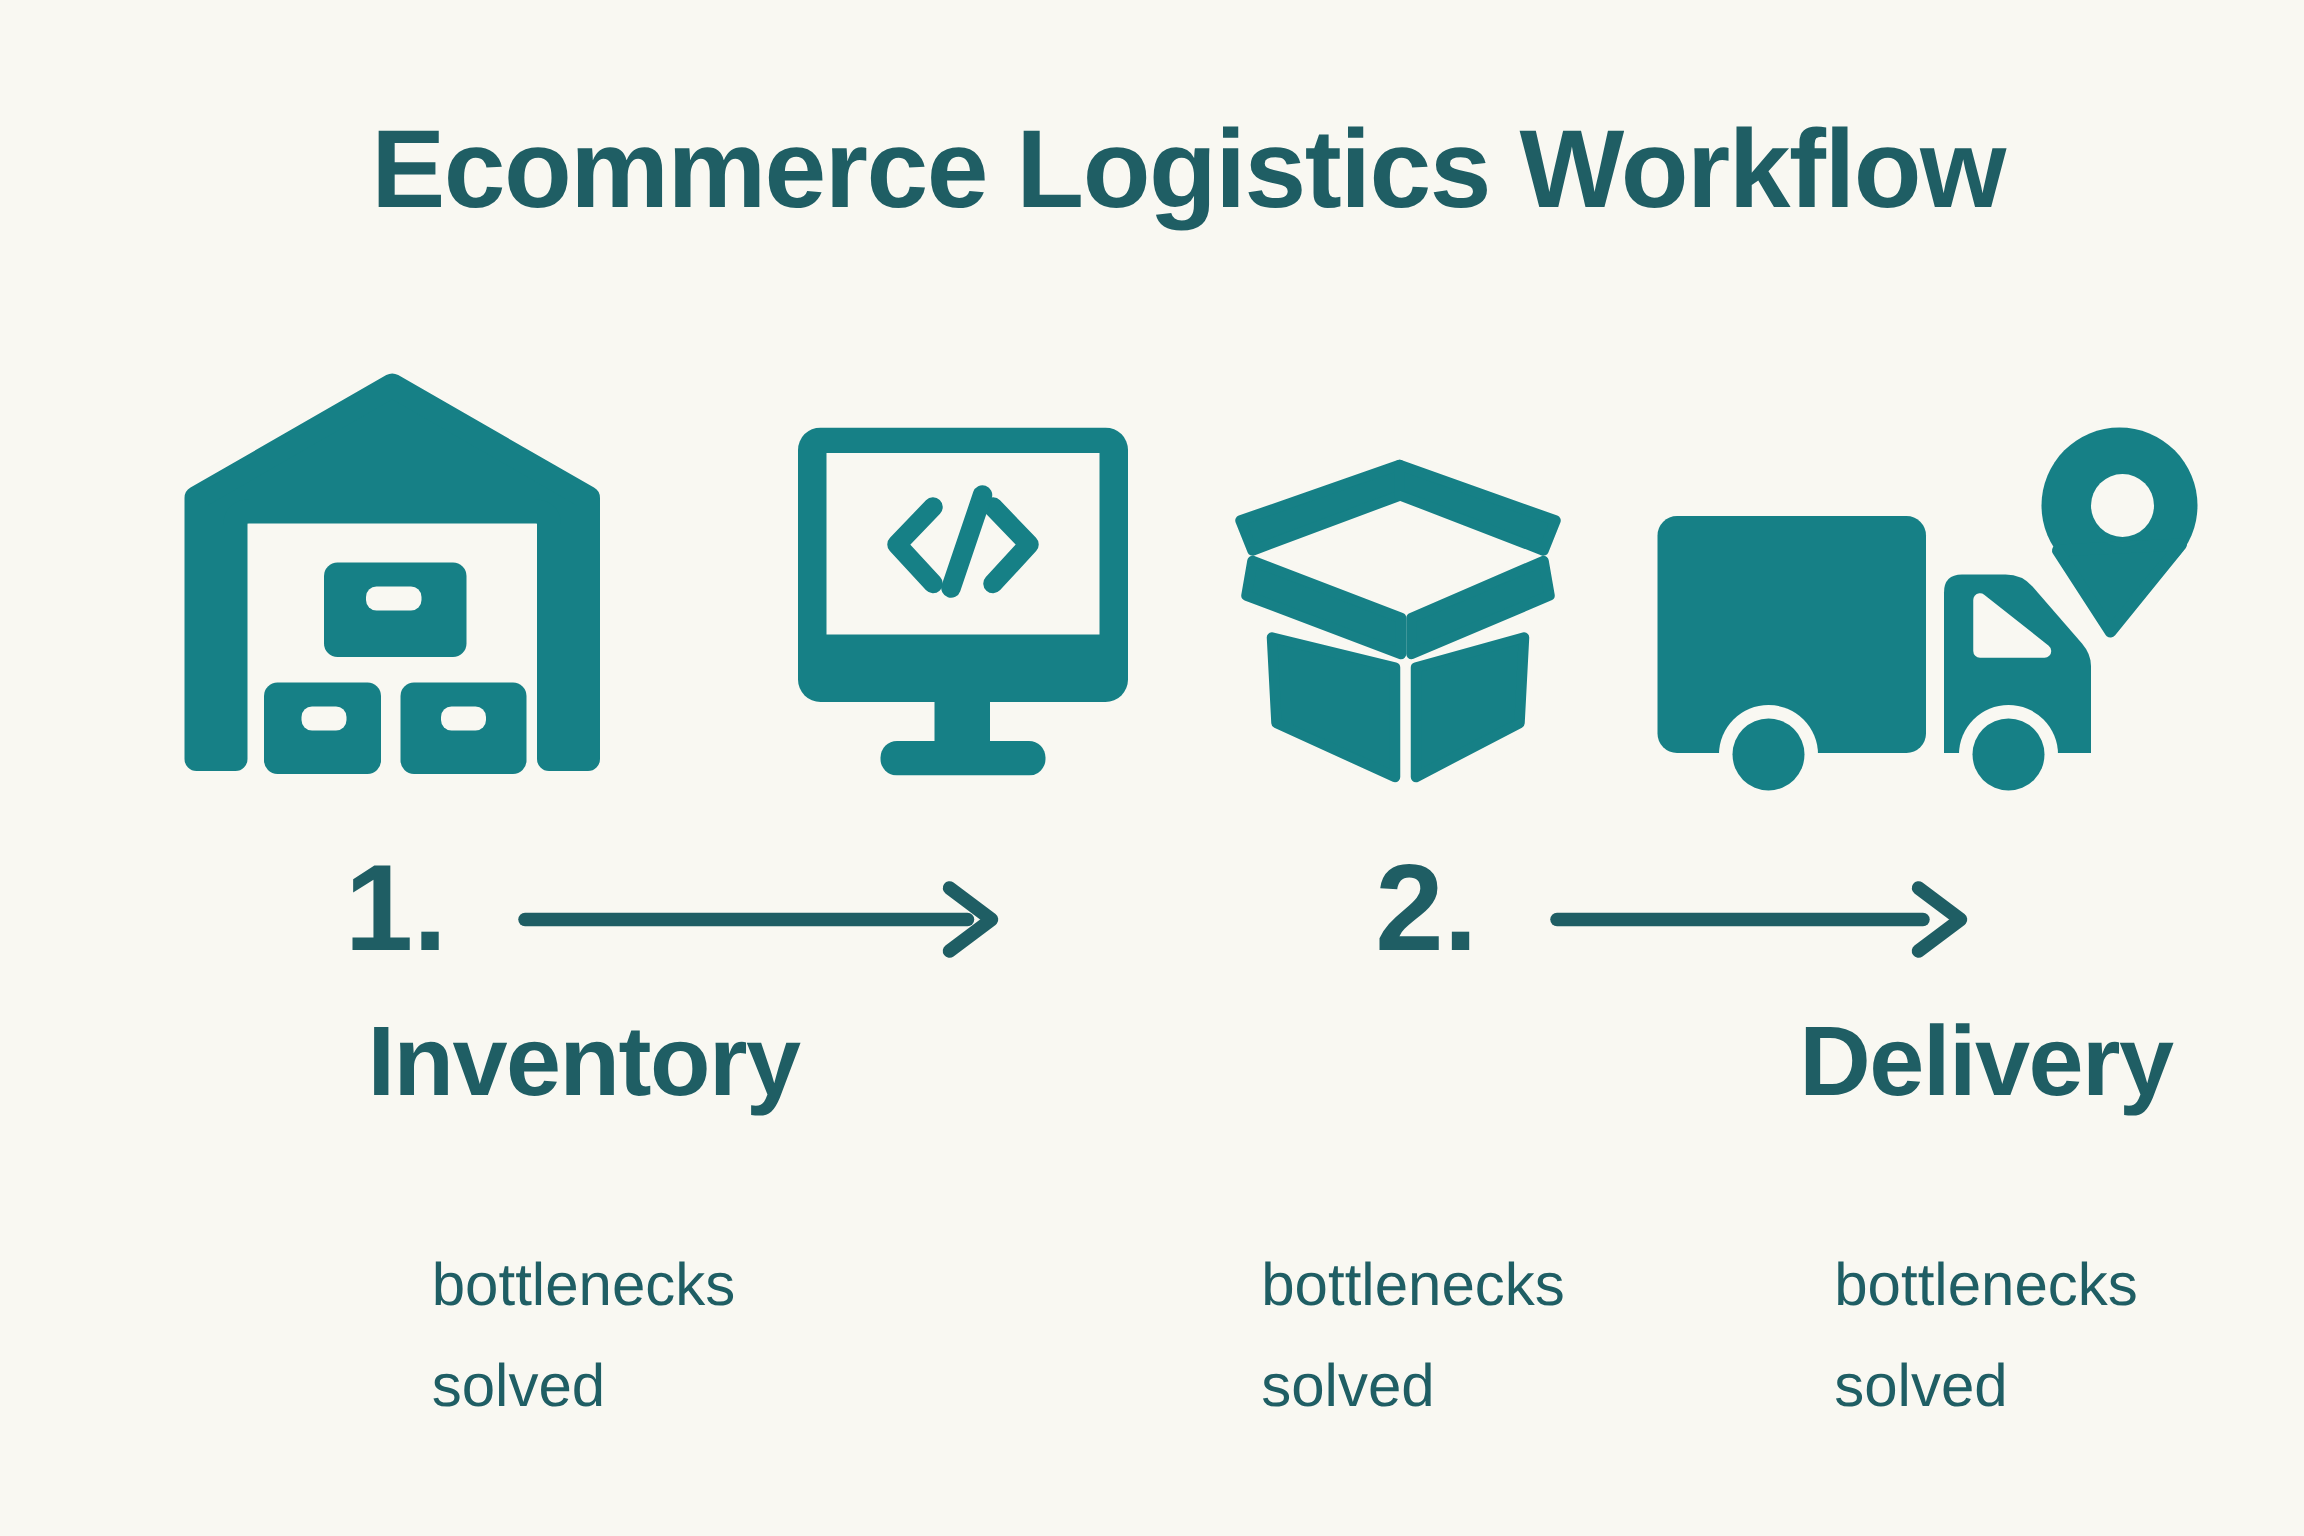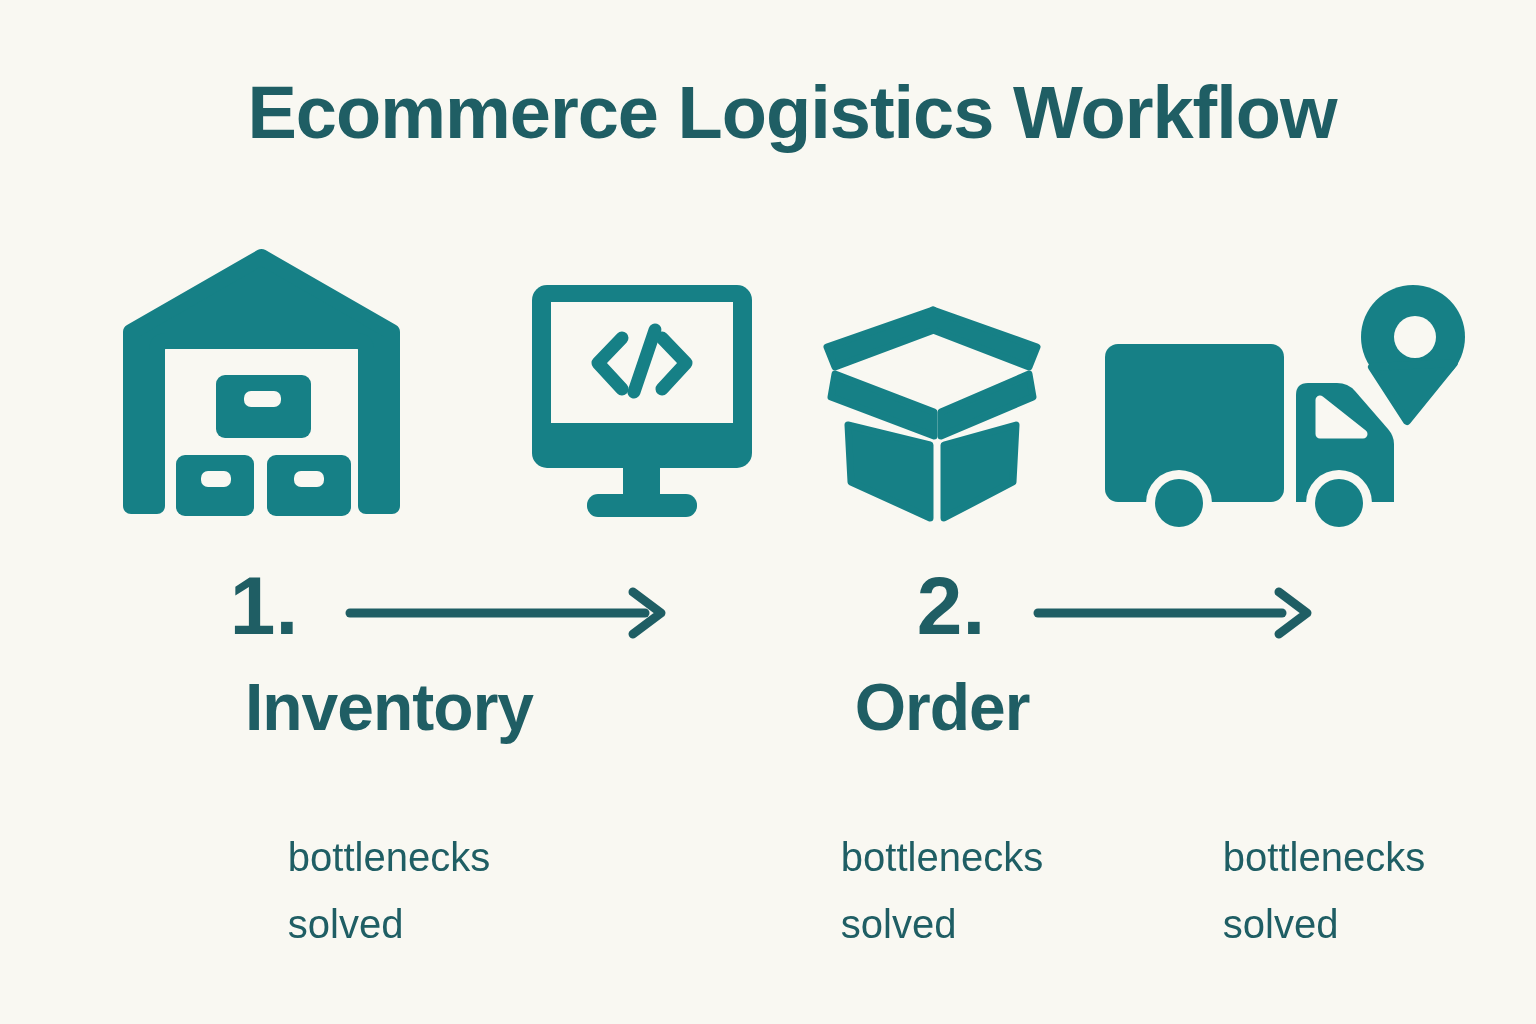--- a/index.html
+++ b/index.html
@@ -160,25 +160,27 @@
 
   <div class="label-heading col1">
     <span style="display:block">Inventory</span>
   </div>
   <div class="label-sub col1">
     <span style="display:block">bottlenecks</span>
     <span style="display:block">solved</span>
   </div>
 
   <div class="label-heading col2">
-    <span style="display:block">Order</span>
   </div>
   <div class="label-sub col2">
     <span style="display:block">bottlenecks</span>
     <span style="display:block">solved</span>
   </div>
 
+  <div class="label-heading col3">
+    <span style="display:block">Delivery</span>
+  </div>
   <div class="label-sub col3">
     <span style="display:block">bottlenecks</span>
     <span style="display:block">solved</span>
   </div>
 
 </div>
 
 </body></html>

